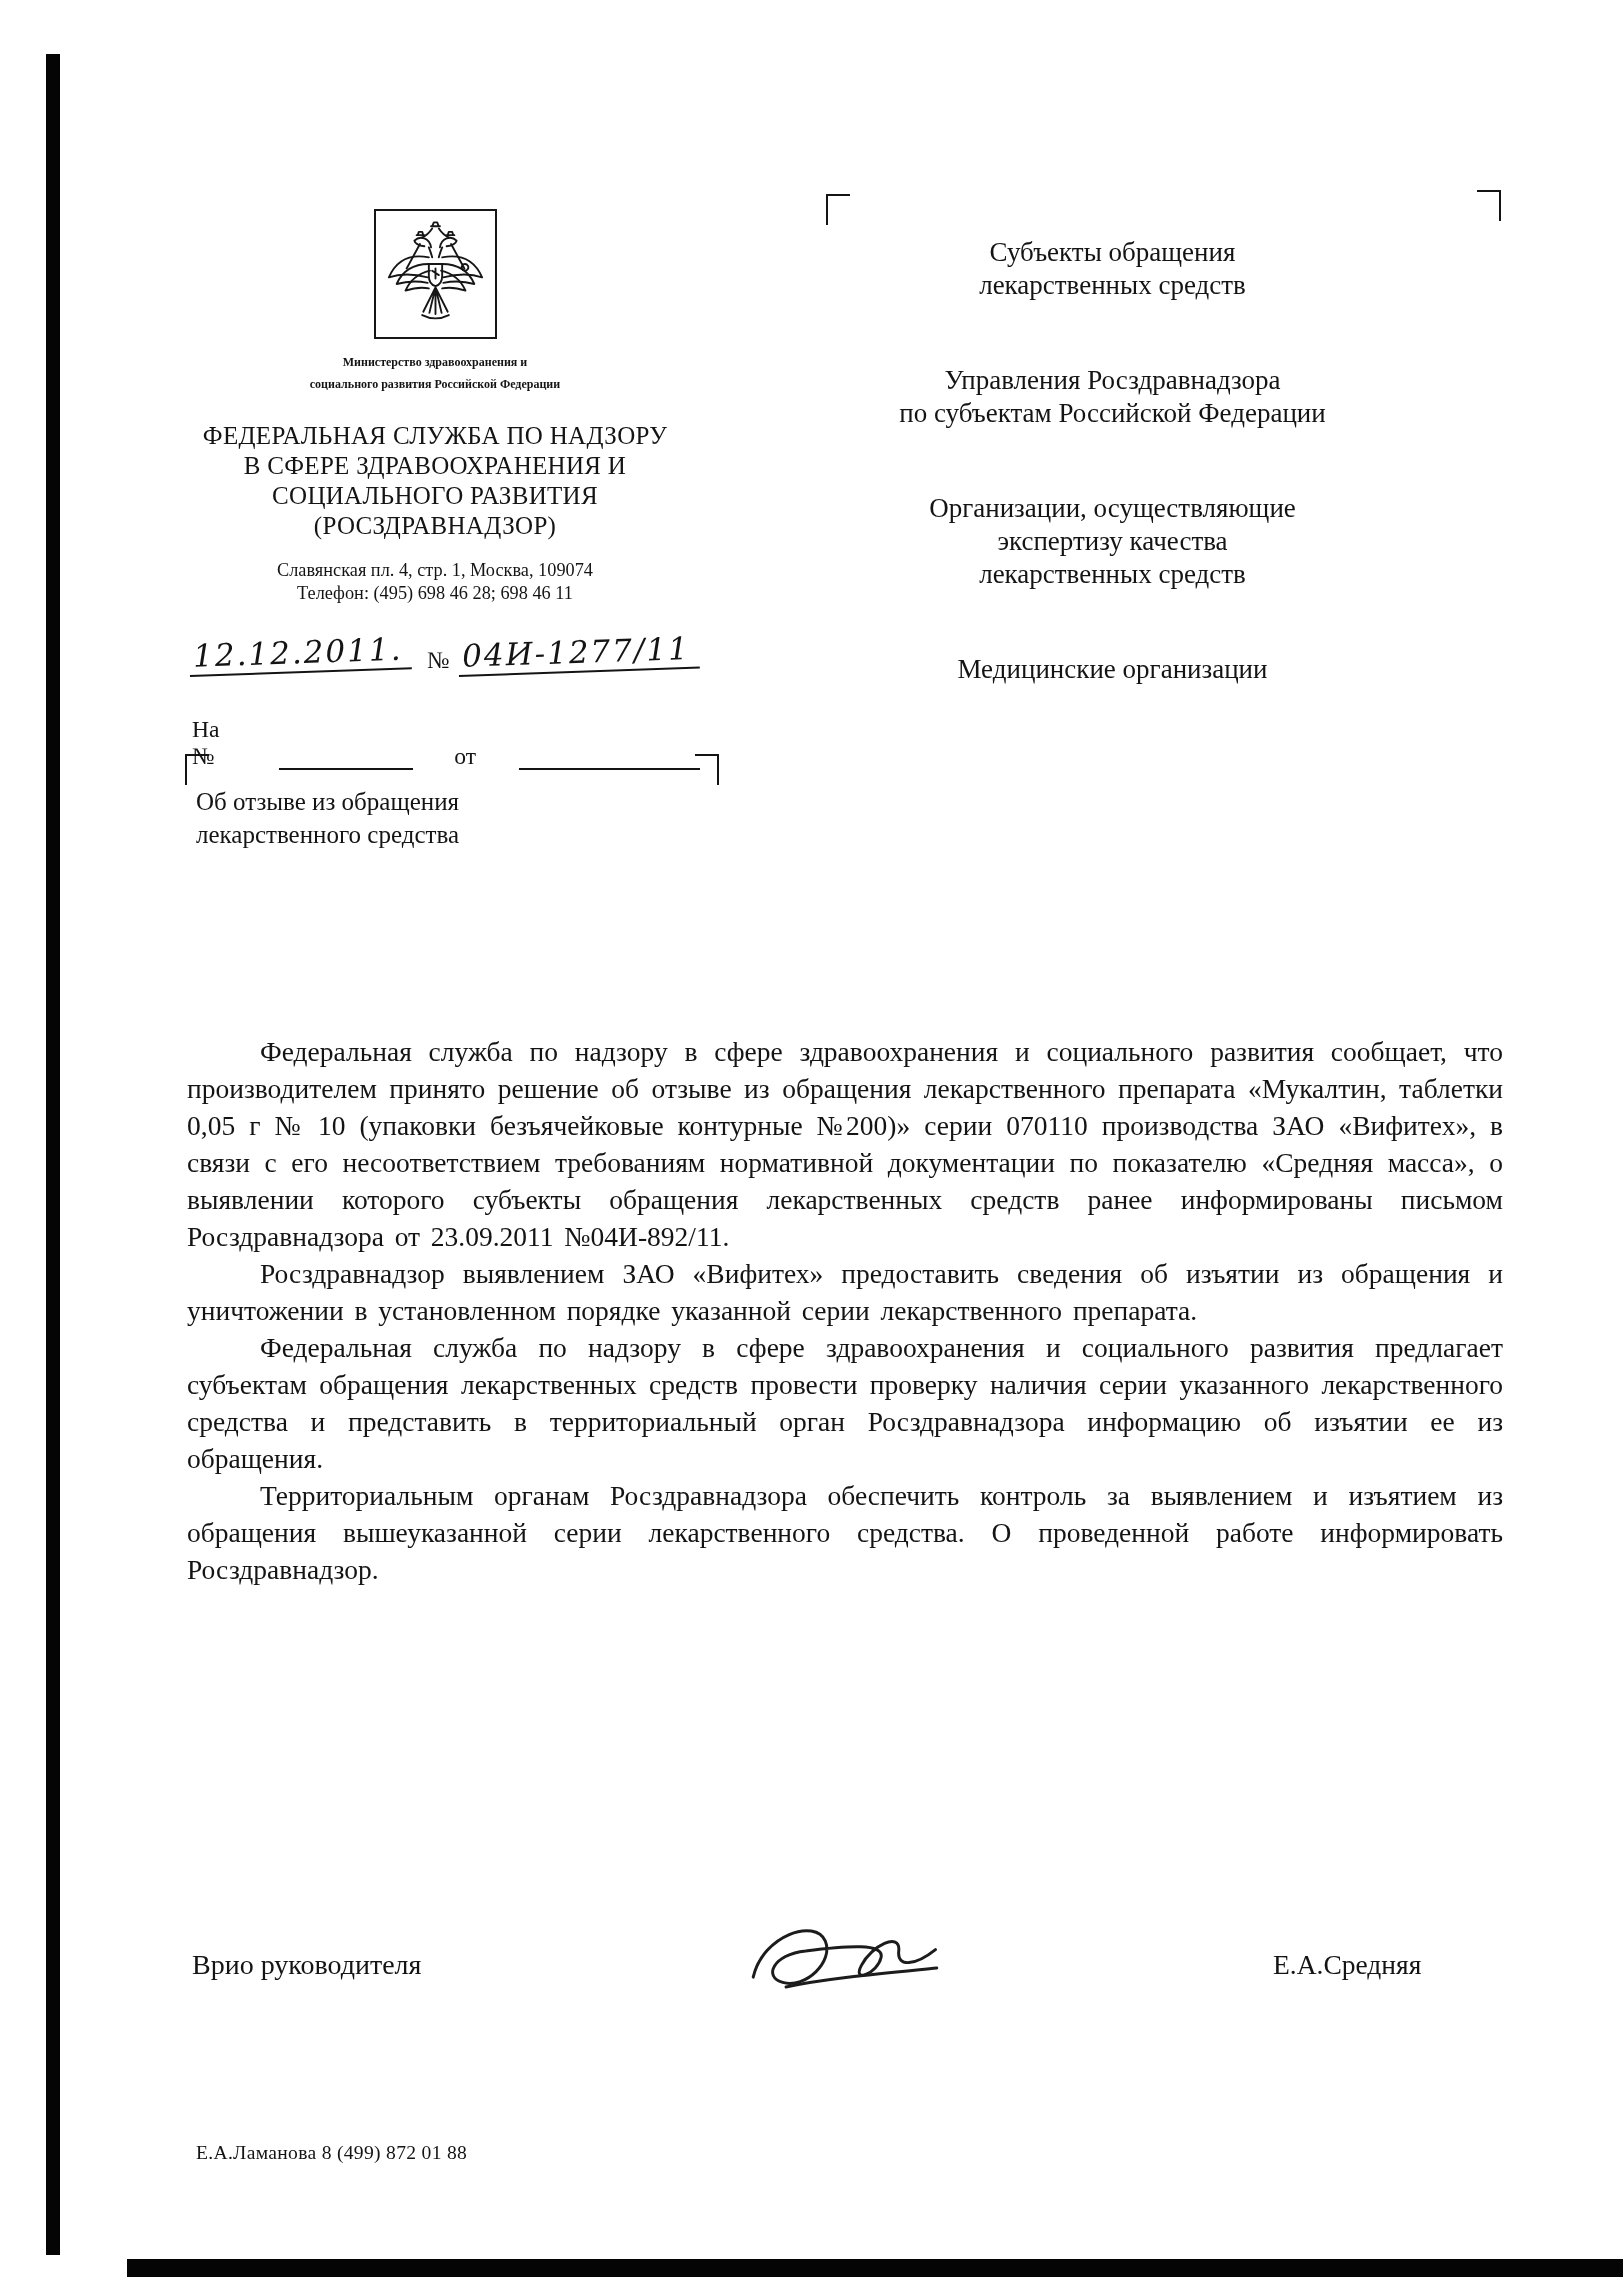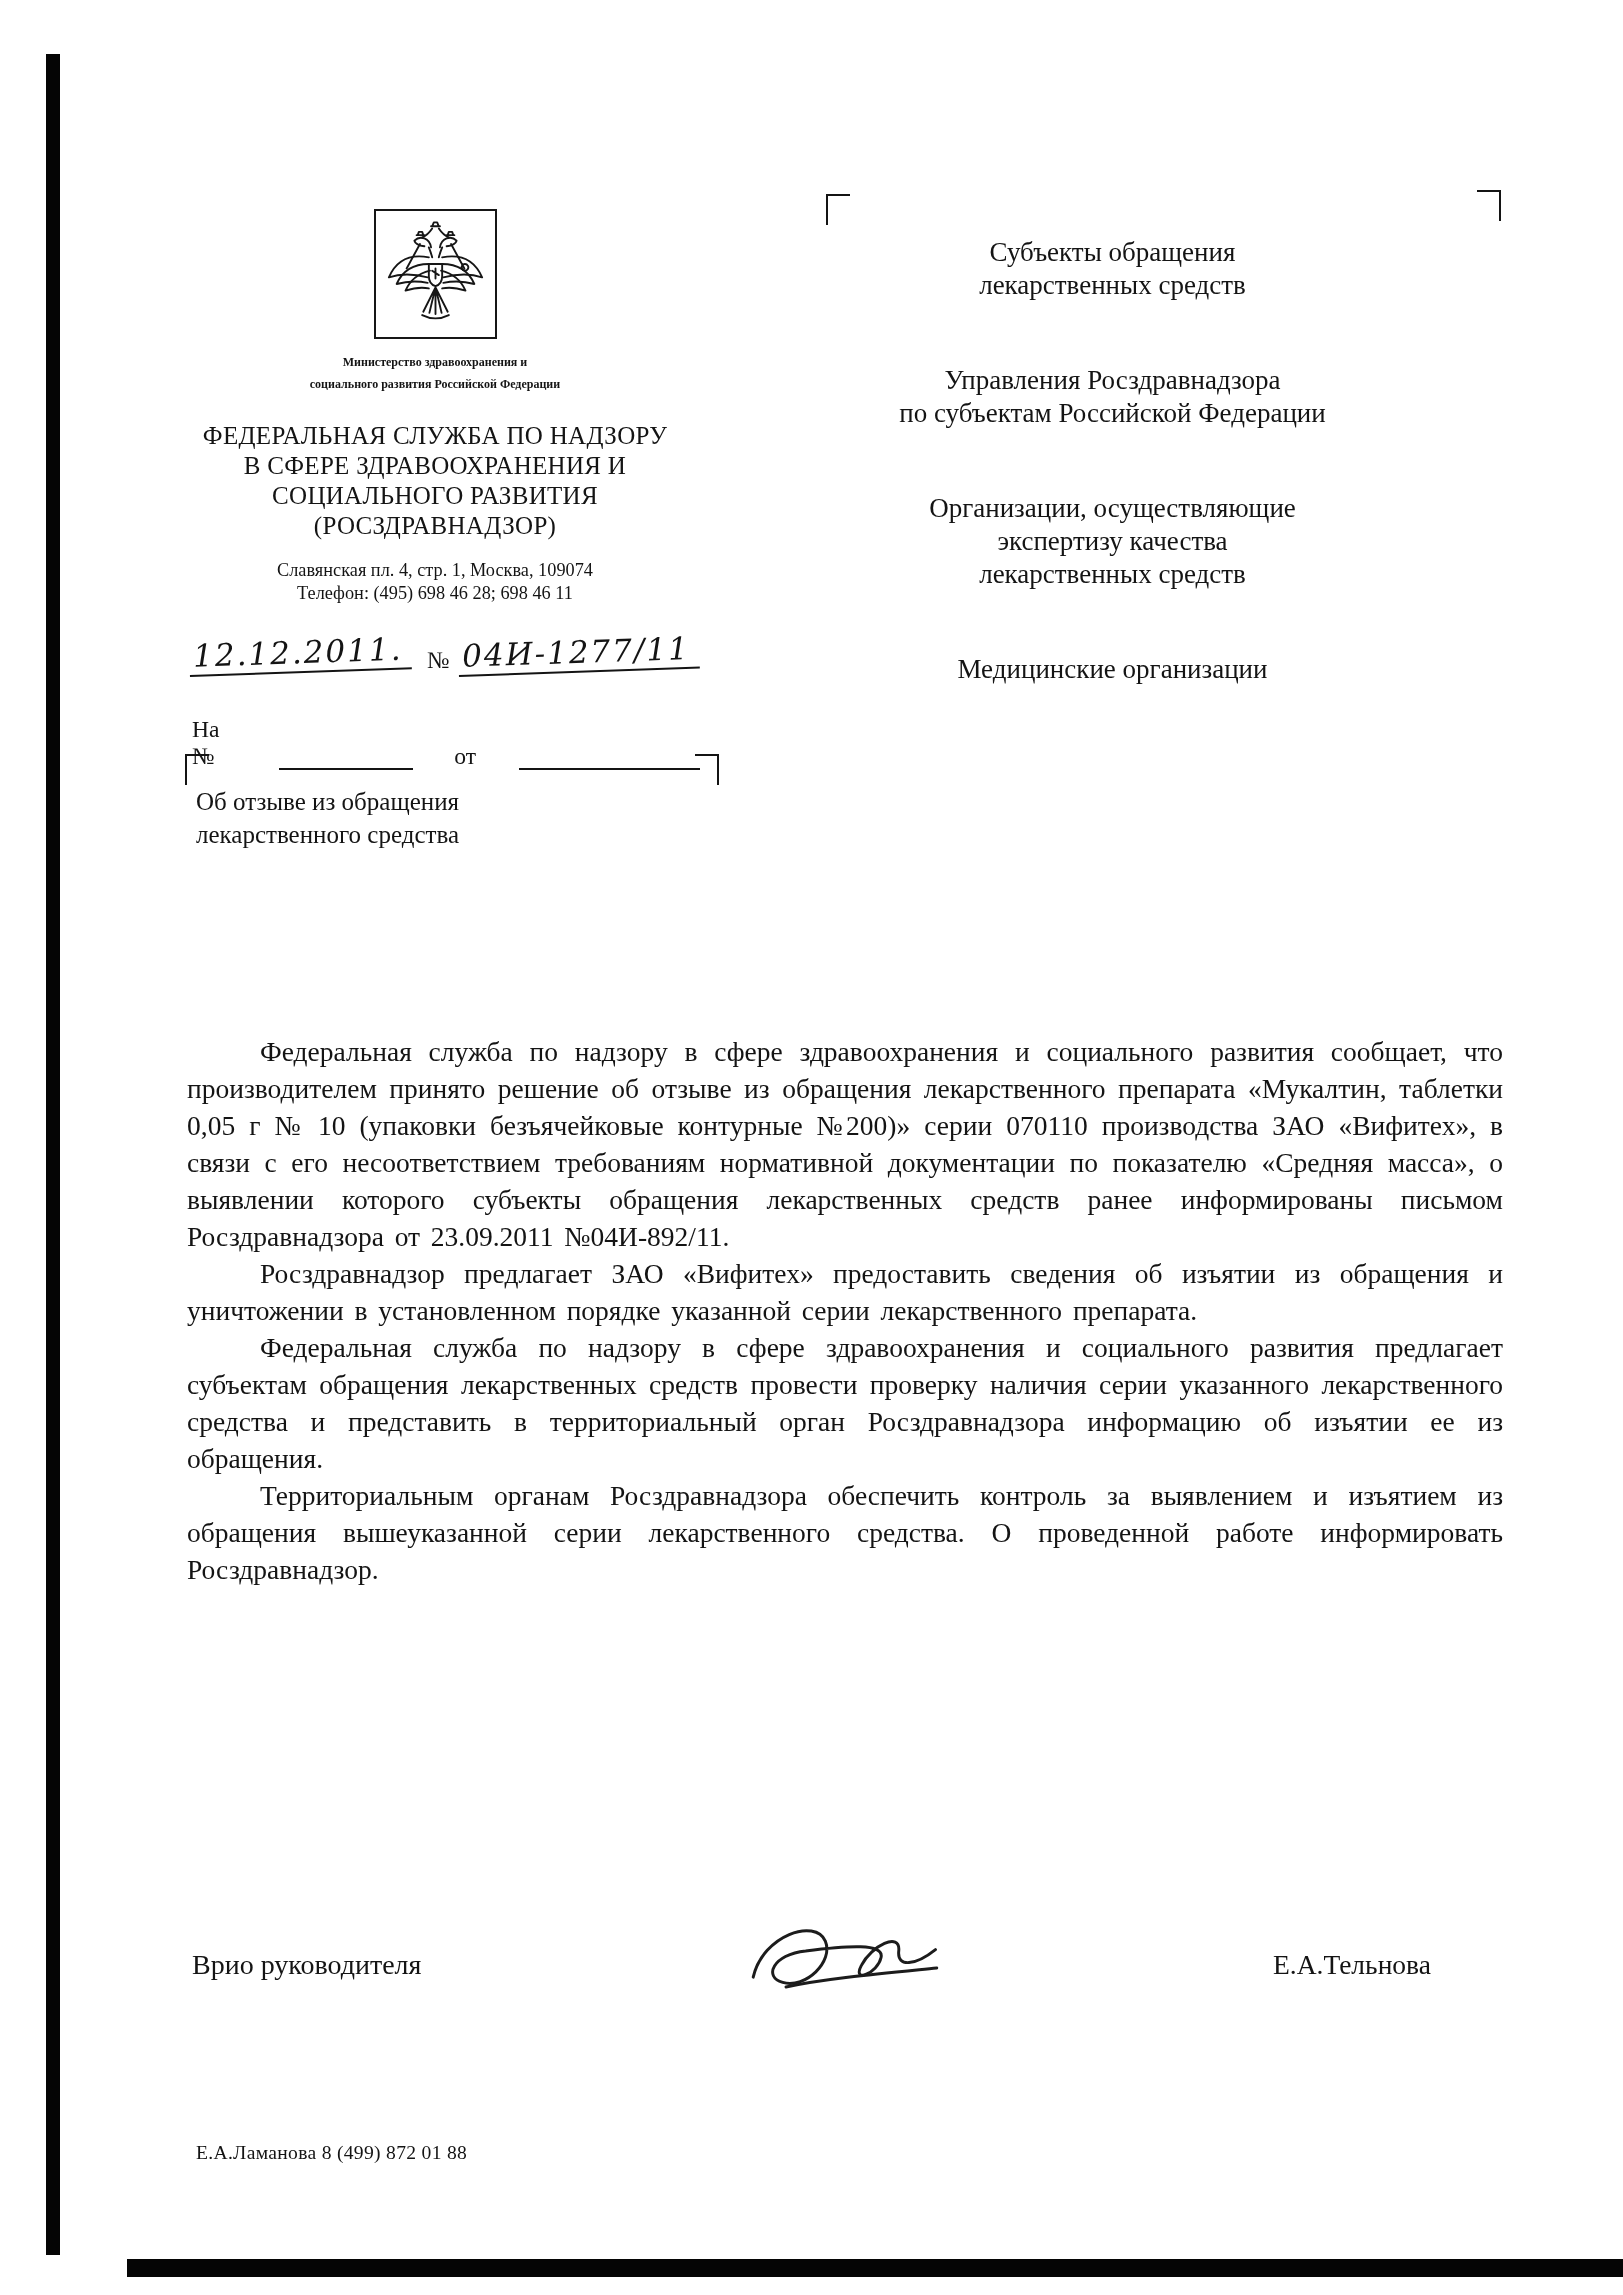--- a/index.html
+++ b/index.html
@@ -142,34 +142,34 @@
     <div class="addressee ml">Управления Росздравнадзора
 по субъектам Российской Федерации</div>
     <div class="addressee ml">Организации, осуществляющие
 экспертизу качества
 лекарственных средств</div>
     <div class="addressee ml">Медицинские организации</div>
   </div>
 
   <div class="body-text">
     <p>Федеральная служба по надзору в сфере здравоохранения и социального развития сообщает, что производителем принято решение об отзыве из обращения лекарственного препарата «Мукалтин, таблетки 0,05 г № 10 (упаковки безъячейковые контурные №200)» серии 070110 производства ЗАО «Вифитех», в связи с его несоответствием требованиям нормативной документации по показателю «Средняя масса», о выявлении которого субъекты обращения лекарственных средств ранее информированы письмом Росздравнадзора от 23.09.2011 №04И-892/11.</p>
-    <p>Росздравнадзор предлагает ЗАО «Вифитех» предоставить сведения об изъятии из обращения и уничтожении в установленном порядке указанной серии лекарственного препарата.</p>
+    <p>Росздравнадзор выявлением ЗАО «Вифитех» предоставить сведения об изъятии из обращения и уничтожении в установленном порядке указанной серии лекарственного препарата.</p>
     <p>Федеральная служба по надзору в сфере здравоохранения и социального развития предлагает субъектам обращения лекарственных средств провести проверку наличия серии указанного лекарственного средства и представить в территориальный орган Росздравнадзора информацию об изъятии ее из обращения.</p>
     <p>Территориальным органам Росздравнадзора обеспечить контроль за выявлением и изъятием из обращения вышеуказанной серии лекарственного средства. О проведенной работе информировать Росздравнадзор.</p>
   </div>
 
   <div class="sig-row">
     <span class="sig-role">Врио руководителя</span>
     <span class="sig-scribble">
       <svg viewBox="0 0 360 160" width="236" height="105" aria-hidden="true">
         <g stroke="#1c1c1c" stroke-width="4.5" fill="none" stroke-linecap="round">
           <path d="M40 110 C55 45 135 20 150 55 C163 86 120 128 85 118 C55 110 70 75 120 70 C185 62 240 58 235 80 C230 104 190 120 205 92 C220 62 265 40 262 70 C259 96 288 92 318 68"></path>
           <path d="M90 125 C150 112 240 104 320 96"></path>
         </g>
       </svg>
     </span>
-    <span class="sig-name">Е.А.Тельнова</span>
+    <span class="sig-name">Е.А.Средняя</span>
   </div>
 
   <div class="footer-exec">Е.А.Ламанова  8 (499) 872 01 88</div>
 
 </div>
 
 
 </body></html>

